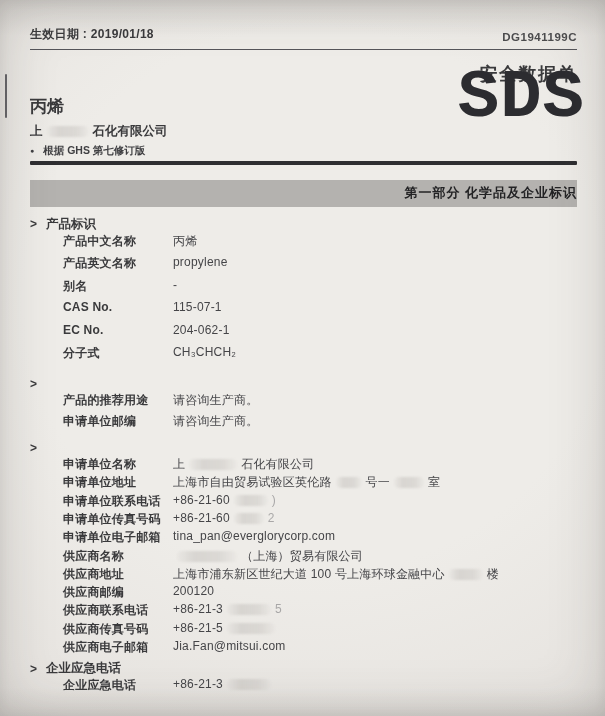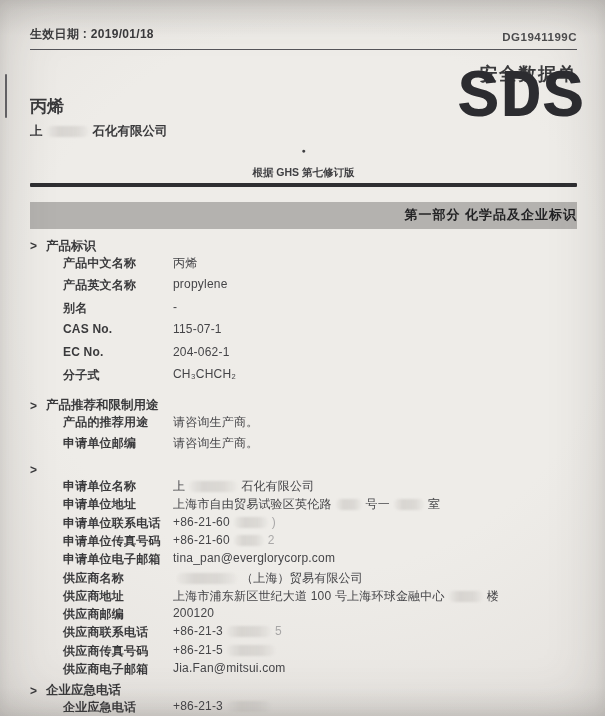--- a/index.html
+++ b/index.html
@@ -19,21 +19,21 @@
   .content{position:relative;padding:0 28px 0 30px;}
 
   .topbar{display:flex;justify-content:space-between;align-items:flex-end;
     padding-top:26px;padding-bottom:6px;border-bottom:1.5px solid #55555a;}
   .date{font-size:12px;font-weight:600;letter-spacing:.3px;}
   .docnum{font-size:11.5px;color:#4c4c4e;letter-spacing:.5px;font-weight:bold;}
 
   .doc-title{margin-top:13px;font-size:18px;font-weight:700;letter-spacing:1.5px;line-height:22px;text-align:right;}
   .product{margin-top:12px;font-size:17px;font-weight:700;line-height:20px;}
   .company{margin-top:7px;font-size:12.5px;font-weight:700;line-height:15px;}
-  .ghs{margin-top:5px;font-size:10.5px;font-weight:600;display:flex;align-items:center;gap:9px;line-height:13px;color:#3f3f42;flex-direction:column;}
+  .ghs{margin-top:5px;font-size:10.5px;font-weight:600;display:flex;align-items:center;gap:9px;line-height:13px;color:#3f3f42;}
   .ghs .bullet{font-size:7px;line-height:13px;}
   .sds-logo{position:absolute;top:64px;right:20px;
     font-family:Liberation Mono, monospace;font-size:69px;font-weight:700;
     color:#2c2c30;letter-spacing:1px;line-height:1;}
   .thick-rule{margin-top:4px;height:3.5px;background:#2e2e31;border-radius:1px;}
 
   .secbar{margin-top:15px;height:27px;background:#b4b2af;display:flex;align-items:center;
     justify-content:flex-end;font-size:13px;font-weight:700;color:#232325;letter-spacing:1px;}
 
   .ghead{display:flex;gap:9px;font-weight:700;font-size:12.5px;height:17px;align-items:center;}
@@ -108,21 +108,20 @@
           <span class="val">204-062-1</span>
         </div>
       <div class="row">
           <span class="lbl">分子式</span>
           <span class="val">CH₃CHCH₂</span>
         </div>
     </div>
 
     <div class="ghead gh2">
         <span class="chev">&gt;</span>
-        <span>产品推荐和限制用途</span>
       </div>
     <div class="g2">
       <div class="row">
           <span class="lbl">产品的推荐用途</span>
           <span class="val">请咨询生产商。</span>
         </div>
       <div class="row">
           <span class="lbl">申请单位邮编</span>
           <span class="val">请咨询生产商。</span>
         </div>

